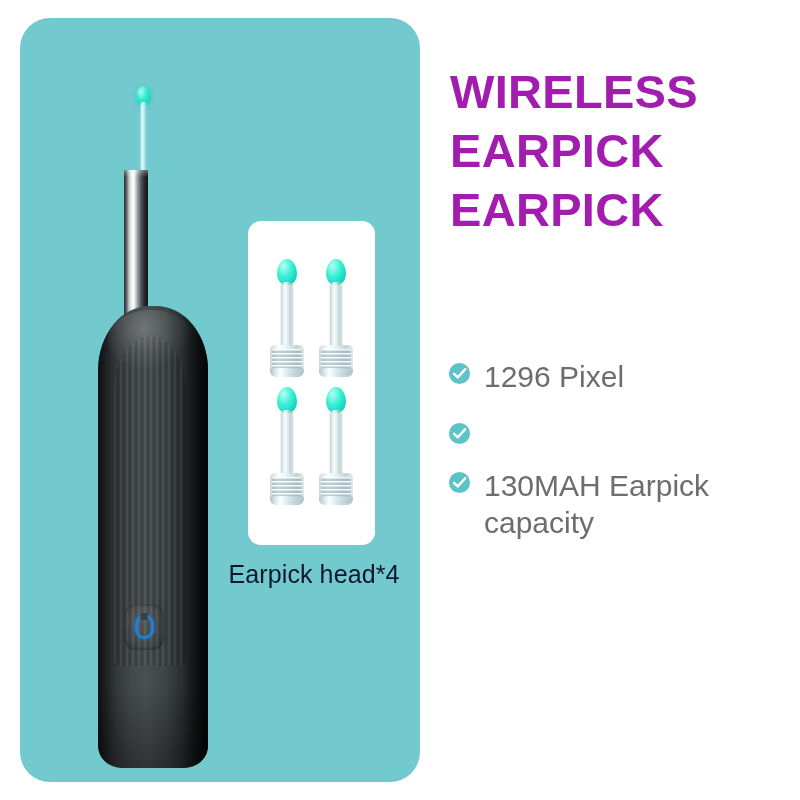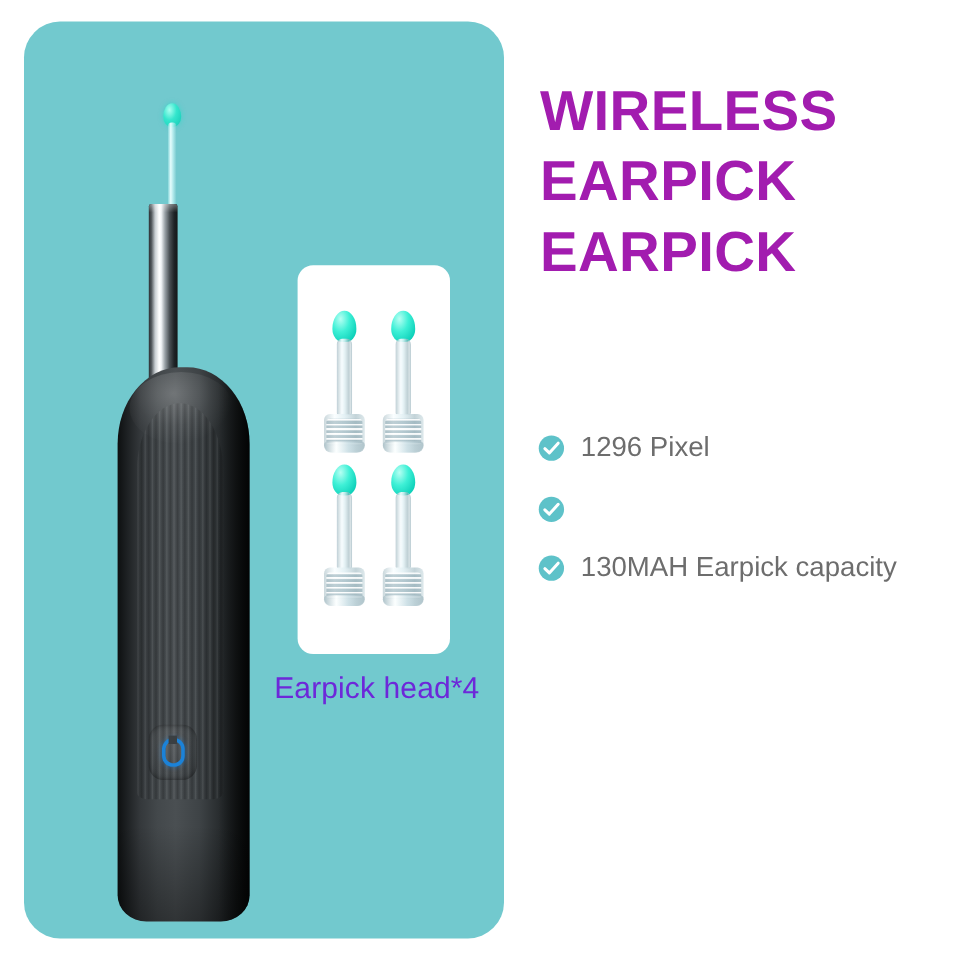--- a/index.html
+++ b/index.html
@@ -300,21 +300,21 @@
     border-radius: 4px 4px 7px 7px;
   }
 
   
   .card-caption {
     position: absolute;
     left: 184px;
     top: 542px;
     width: 220px;
     text-align: center;
-    color: #6d28d9;
+    color: #0f172a;
     font-size: 25px;
     font-weight: 400;
     letter-spacing: 0.1px;
     font-family: "Liberation Sans", sans-serif;
   }
 
   
   .info-column {
     position: absolute;
     left: 450px;
@@ -349,21 +349,21 @@
   .check-icon {
     flex: 0 0 auto;
     width: 23px;
     height: 23px;
     margin-right: 13px;
     margin-top: 4px;
   }
   .check-icon svg { display: block; }
   .feature-text {
     color: #6d6d6d;
-    font-size: 23px;
+    font-size: 30px;
     line-height: 1.25;
     font-weight: 400;
     font-family: "Liberation Sans", sans-serif;
   }
 </style>
 </head>
 <body>
 
 <div id="canvas">
 

